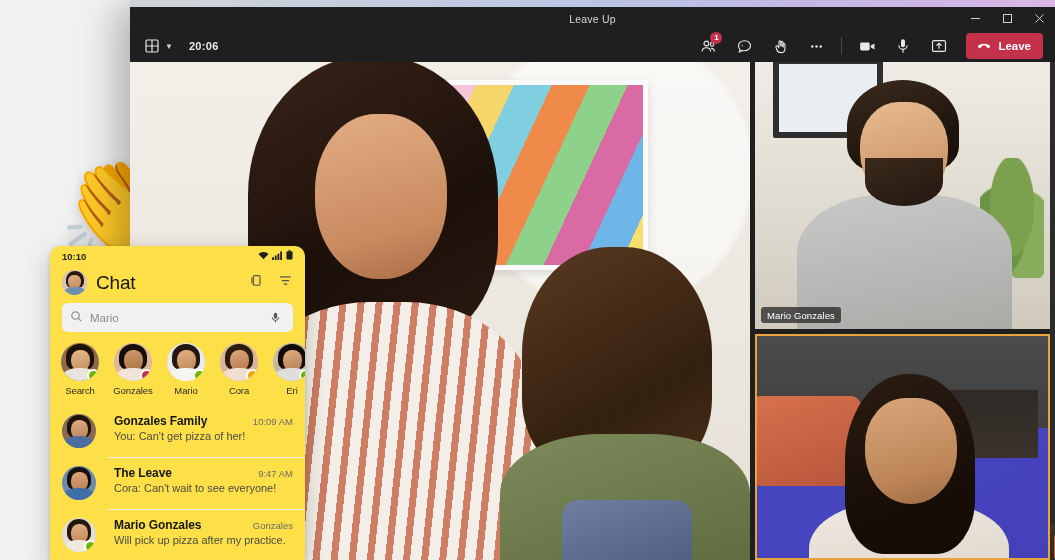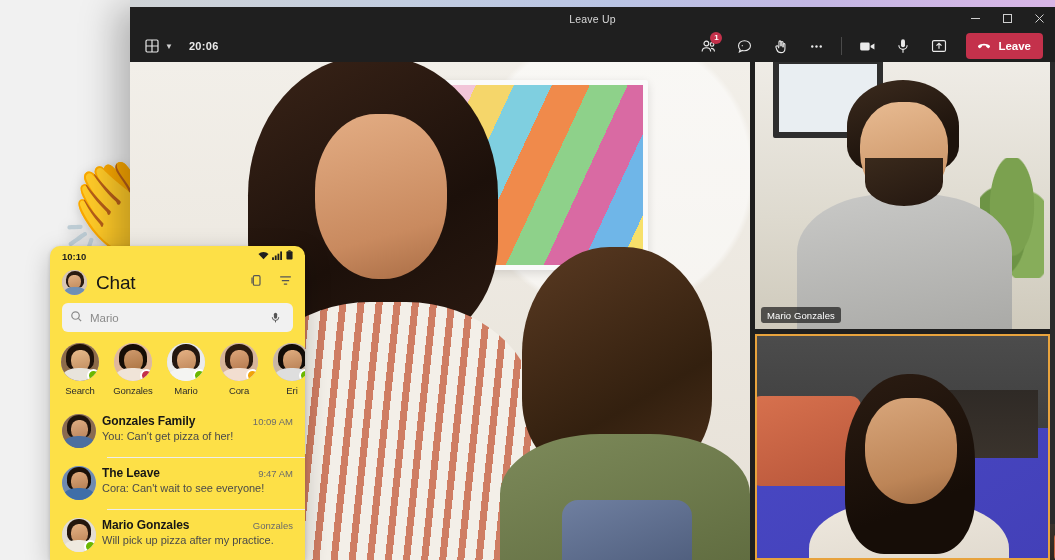--- a/index.html
+++ b/index.html
@@ -132,21 +132,21 @@
   .av-dot {
     position:absolute; right:-1px; bottom:-1px; width:13px; height:13px;
     border-radius:50%; border:2px solid #fff;
     display:flex; align-items:center; justify-content:center;
   }
   .av-dot.available { background:#6bb700; }
   .av-dot.busy { background:#c4314b; }
   .av-dot.away { background:#f0a30a; }
   .av-name { font-size:9.5px; color:#2b2b2b; margin-top:4px; letter-spacing:-.1px; }
   .chat-list { margin-top:4px; }
-  .chat-row { display:flex; gap:6px; padding:9px 12px 9px 12px; position:relative; }
+  .chat-row { display:flex; gap:18px; padding:9px 12px 9px 12px; position:relative; }
   .chat-row + .chat-row::before {
     content:""; position:absolute; left:57px; right:0; top:0; height:1px; background:#ededed;
   }
   .cr-avatar { width:34px; height:34px; border-radius:50%; overflow:hidden; position:relative; flex-shrink:0; background:#ccc; }
   .cr-body { flex:1; min-width:0; }
   .cr-top { display:flex; align-items:baseline; }
   .cr-name { font-size:12px; font-weight:700; color:#161616; letter-spacing:-.1px; }
   .cr-time { margin-left:auto; font-size:9.5px; color:#6b6b6b; }
   .cr-prev { font-size:11px; color:#4a4a4a; margin-top:2px; white-space:nowrap; overflow:hidden; text-overflow:ellipsis; }
 

